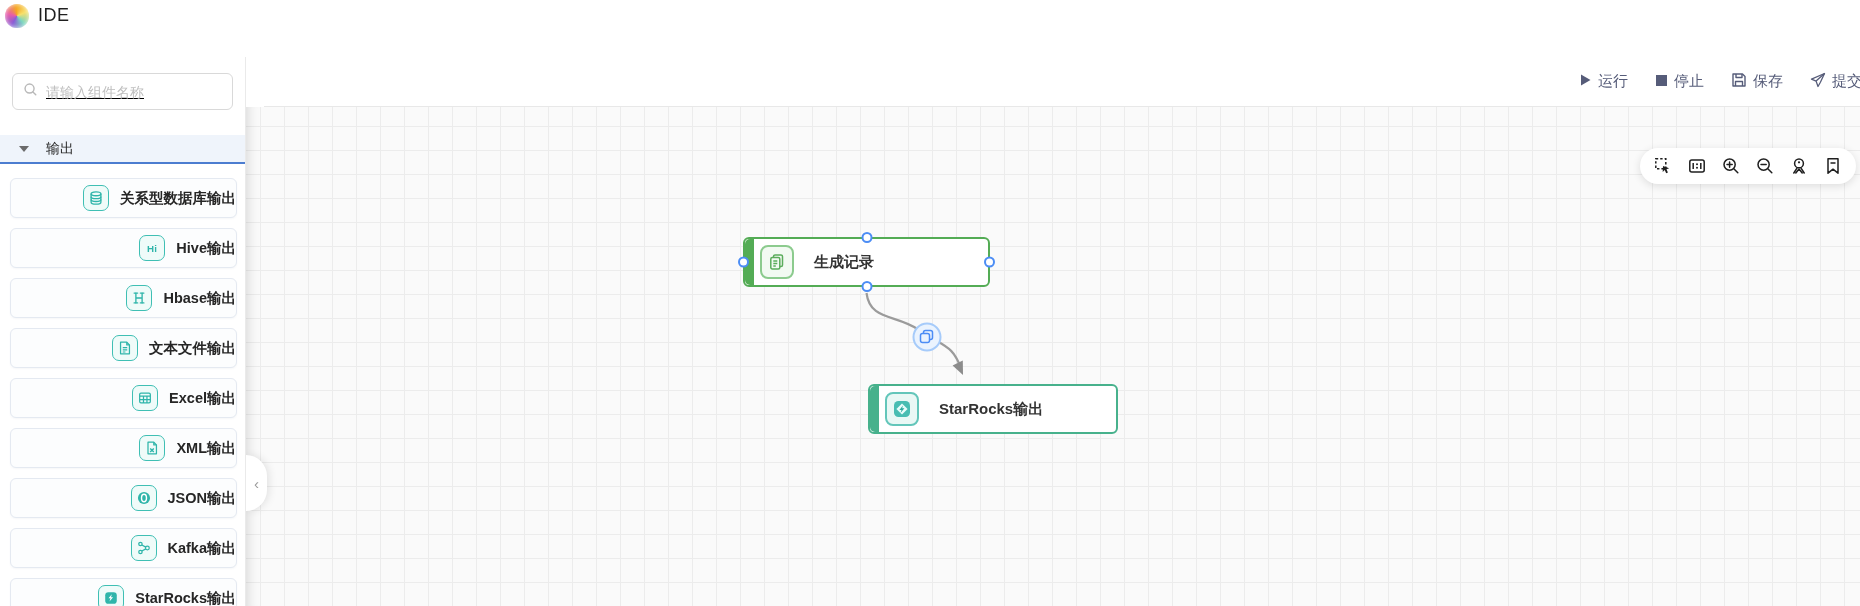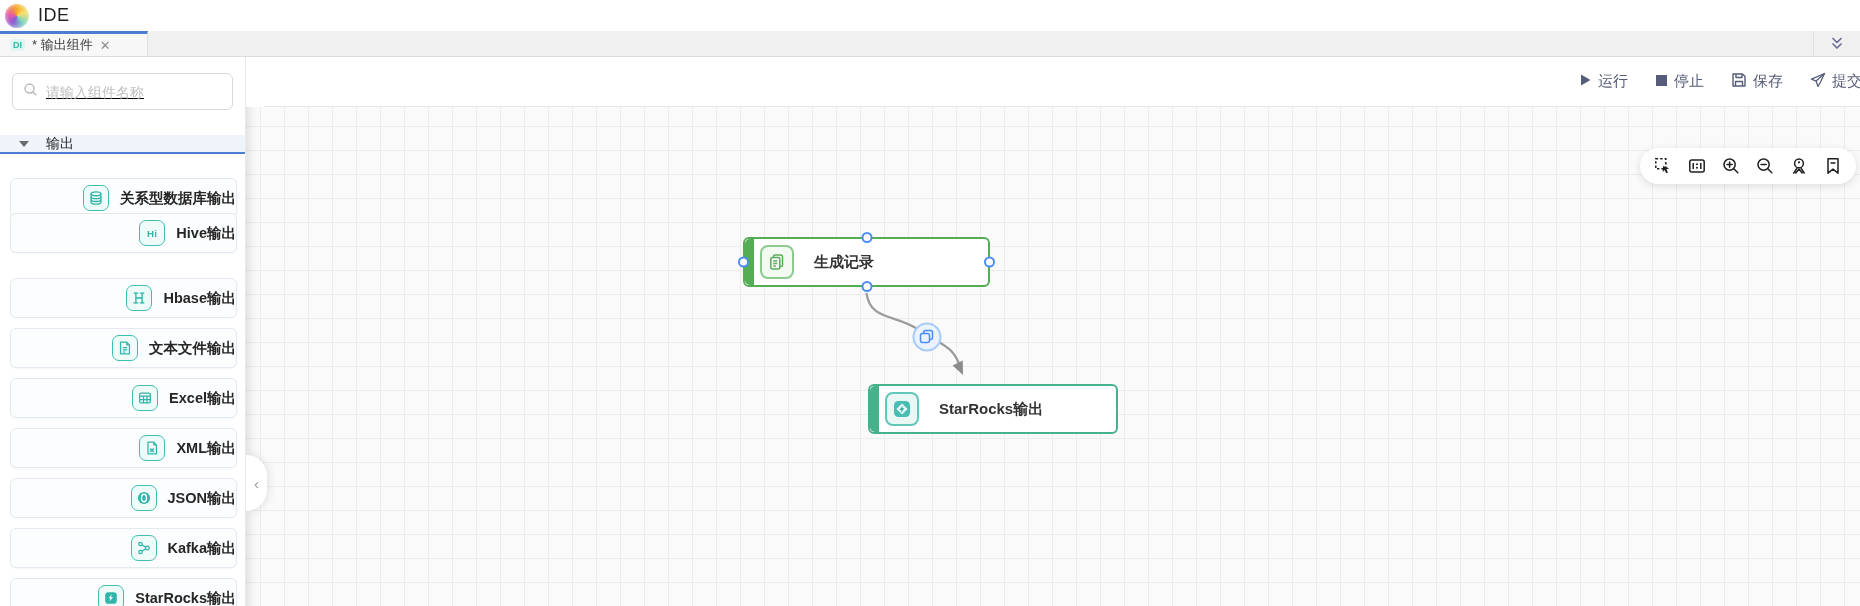--- a/index.html
+++ b/index.html
@@ -30,21 +30,21 @@
 
   
   .sidebar { position:absolute; left:0; top:57px; width:246px; height:549px; background:#fff;
     border-right:1px solid #eaeaea; z-index:3; overflow:hidden; }
   .search-box { position:absolute; left:12px; top:16px; width:221px; height:37px;
     border:1px solid #d9d9d9; border-radius:6px; background:#fff;
     display:flex; align-items:center; padding:0 10px; gap:8px;text-decoration:underline; }
   .search-box input { border:none; outline:none; flex:1; font-size:14px; color:#333; background:transparent;
     font-family:inherit; }
   .search-box input::placeholder { color:#bfbfbf; }
-  .cat-header { position:absolute; left:0; top:78px; width:245px; height:19px; background:#eff4fb;
+  .cat-header { position:absolute; left:0; top:78px; width:245px; height:29px; background:#eff4fb;
     border-bottom:2px solid #4c7dd0; display:flex; align-items:center; padding-left:19px; gap:17px; cursor:pointer; }
   .cat-caret { width:0; height:0; border-left:5px solid transparent; border-right:5px solid transparent;
     border-top:6px solid #6b6b6b; }
   .cat-label { font-size:14px; color:#262626; }
   .item-list { position:absolute; left:0; top:0; width:100%; height:100%; }
   .comp-item { position:absolute; left:10px; width:227px; height:40px; background:#fcfdfe;
     border:1px solid #e4e9f1; border-radius:6px; display:flex; align-items:center;
     padding-left:9px; gap:11px; cursor:grab; box-shadow:0 1px 2px rgba(30,60,110,.04);justify-content:flex-end; }
   .comp-icon { width:26px; height:26px; border:1.5px solid #3fbfb4; border-radius:7px;
     background:#effbf9; display:flex; align-items:center; justify-content:center; flex:none; }
@@ -95,36 +95,20 @@
 </head>
 <body>
 
 <div class="stage">
 
   <div class="topbar">
     <div class="logo"></div>
     <div class="app-title">IDE</div>
   </div>
 
-  <div class="tabbar">
-    <div class="tab">
-      <span class="tab-badge">DI</span>
-      <span class="tab-title">* 输出组件</span>
-      <span class="tab-close">✕</span>
-    </div>
-    <div class="tabbar-right">
-      <div class="tab-divider"></div>
-      <div class="tab-collapse">
-        <svg width="18" height="18" viewBox="0 0 18 18" fill="none" stroke="#6a6f96" stroke-width="1.7" stroke-linecap="round" stroke-linejoin="round">
-          <path d="M5 3.5l4 4 4-4"></path>
-            <path d="M5 9l4 4 4-4"></path>
-        </svg>
-      </div>
-    </div>
-  </div>
 
   <div class="sidebar">
     <div class="search-box">
       <span>
         <svg width="15" height="15" viewBox="0 0 16 16" fill="none" stroke="#b8b8b8" stroke-width="1.5" stroke-linecap="round">
           <circle cx="7" cy="7" r="4.8"></circle>
             <path d="M10.6 10.6l3 3"></path>
         </svg>
       </span>
       <input placeholder="请输入组件名称" style="">
@@ -138,21 +122,21 @@
     <span class="comp-icon">
             <svg width="16" height="16" viewBox="0 0 18 18" fill="none" stroke="#2fb5aa" stroke-width="1.5">
               <ellipse cx="9" cy="4.3" rx="5.5" ry="2.2"></ellipse>
               <path d="M3.5 4.3v3.2c0 1.2 2.5 2.2 5.5 2.2s5.5-1 5.5-2.2V4.3"></path>
               <path d="M3.5 7.5v3.2c0 1.2 2.5 2.2 5.5 2.2s5.5-1 5.5-2.2V7.5"></path>
               <path d="M3.5 10.7v3c0 1.2 2.5 2.2 5.5 2.2s5.5-1 5.5-2.2v-3"></path>
             </svg>
           </span>
     <span class="comp-label">关系型数据库输出</span>
   </div>
-        <div class="comp-item" style="top: 156px;">
+        <div class="comp-item" style="top: 171px;">
     <span class="comp-icon">
             <svg width="16" height="16" viewBox="0 0 18 18">
               <text x="9" y="13" text-anchor="middle" font-family="Liberation Sans,sans-serif" font-size="11" font-weight="bold" fill="#2fb5aa">Hi</text>
             </svg>
           </span>
     <span class="comp-label">Hive输出</span>
   </div>
         <div class="comp-item" style="top: 221px;">
     <span class="comp-icon">
             <svg width="16" height="16" viewBox="0 0 18 18" fill="none" stroke="#2fb5aa" stroke-width="1.5" stroke-linecap="round">

